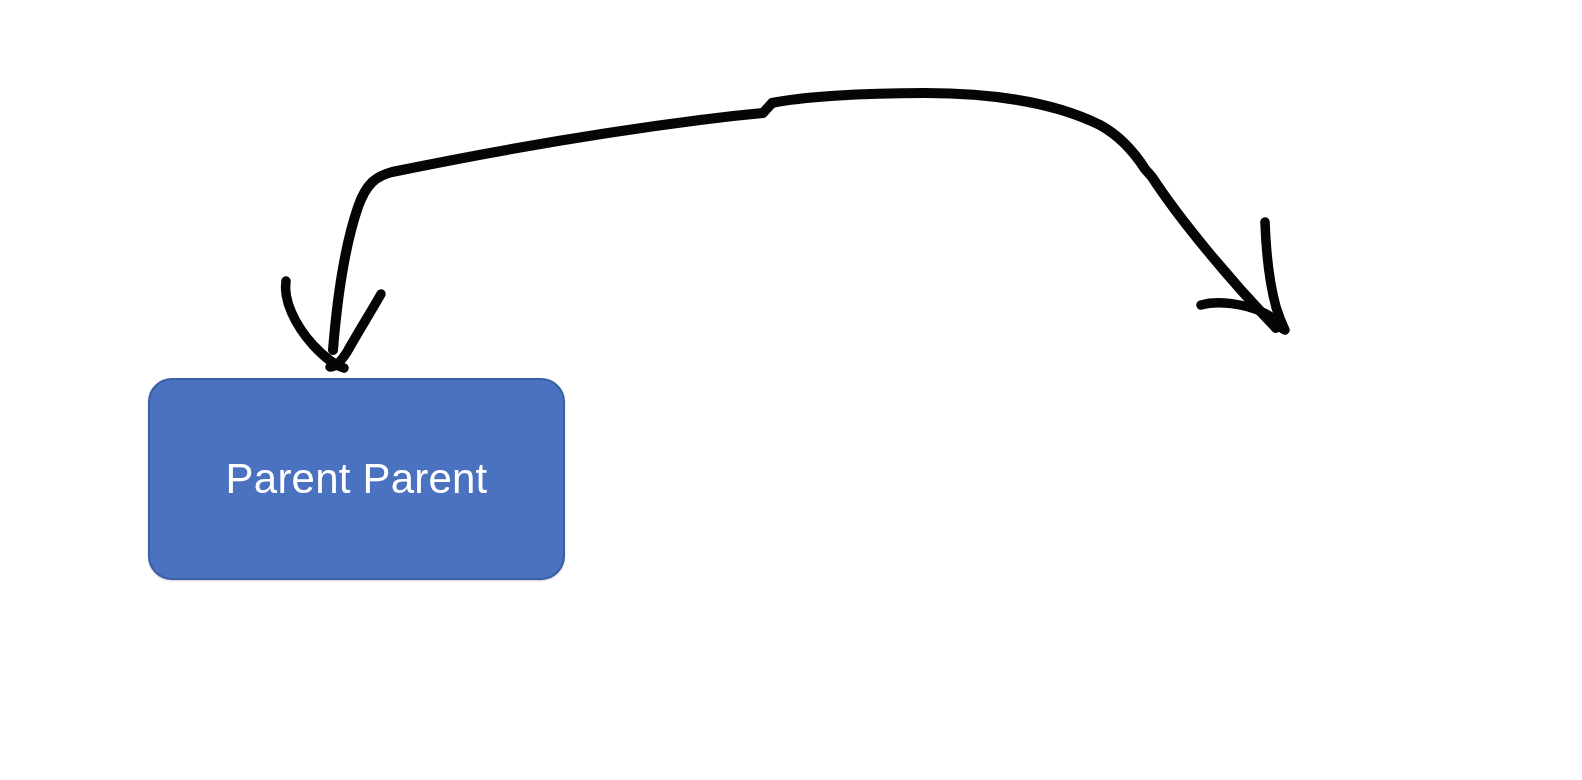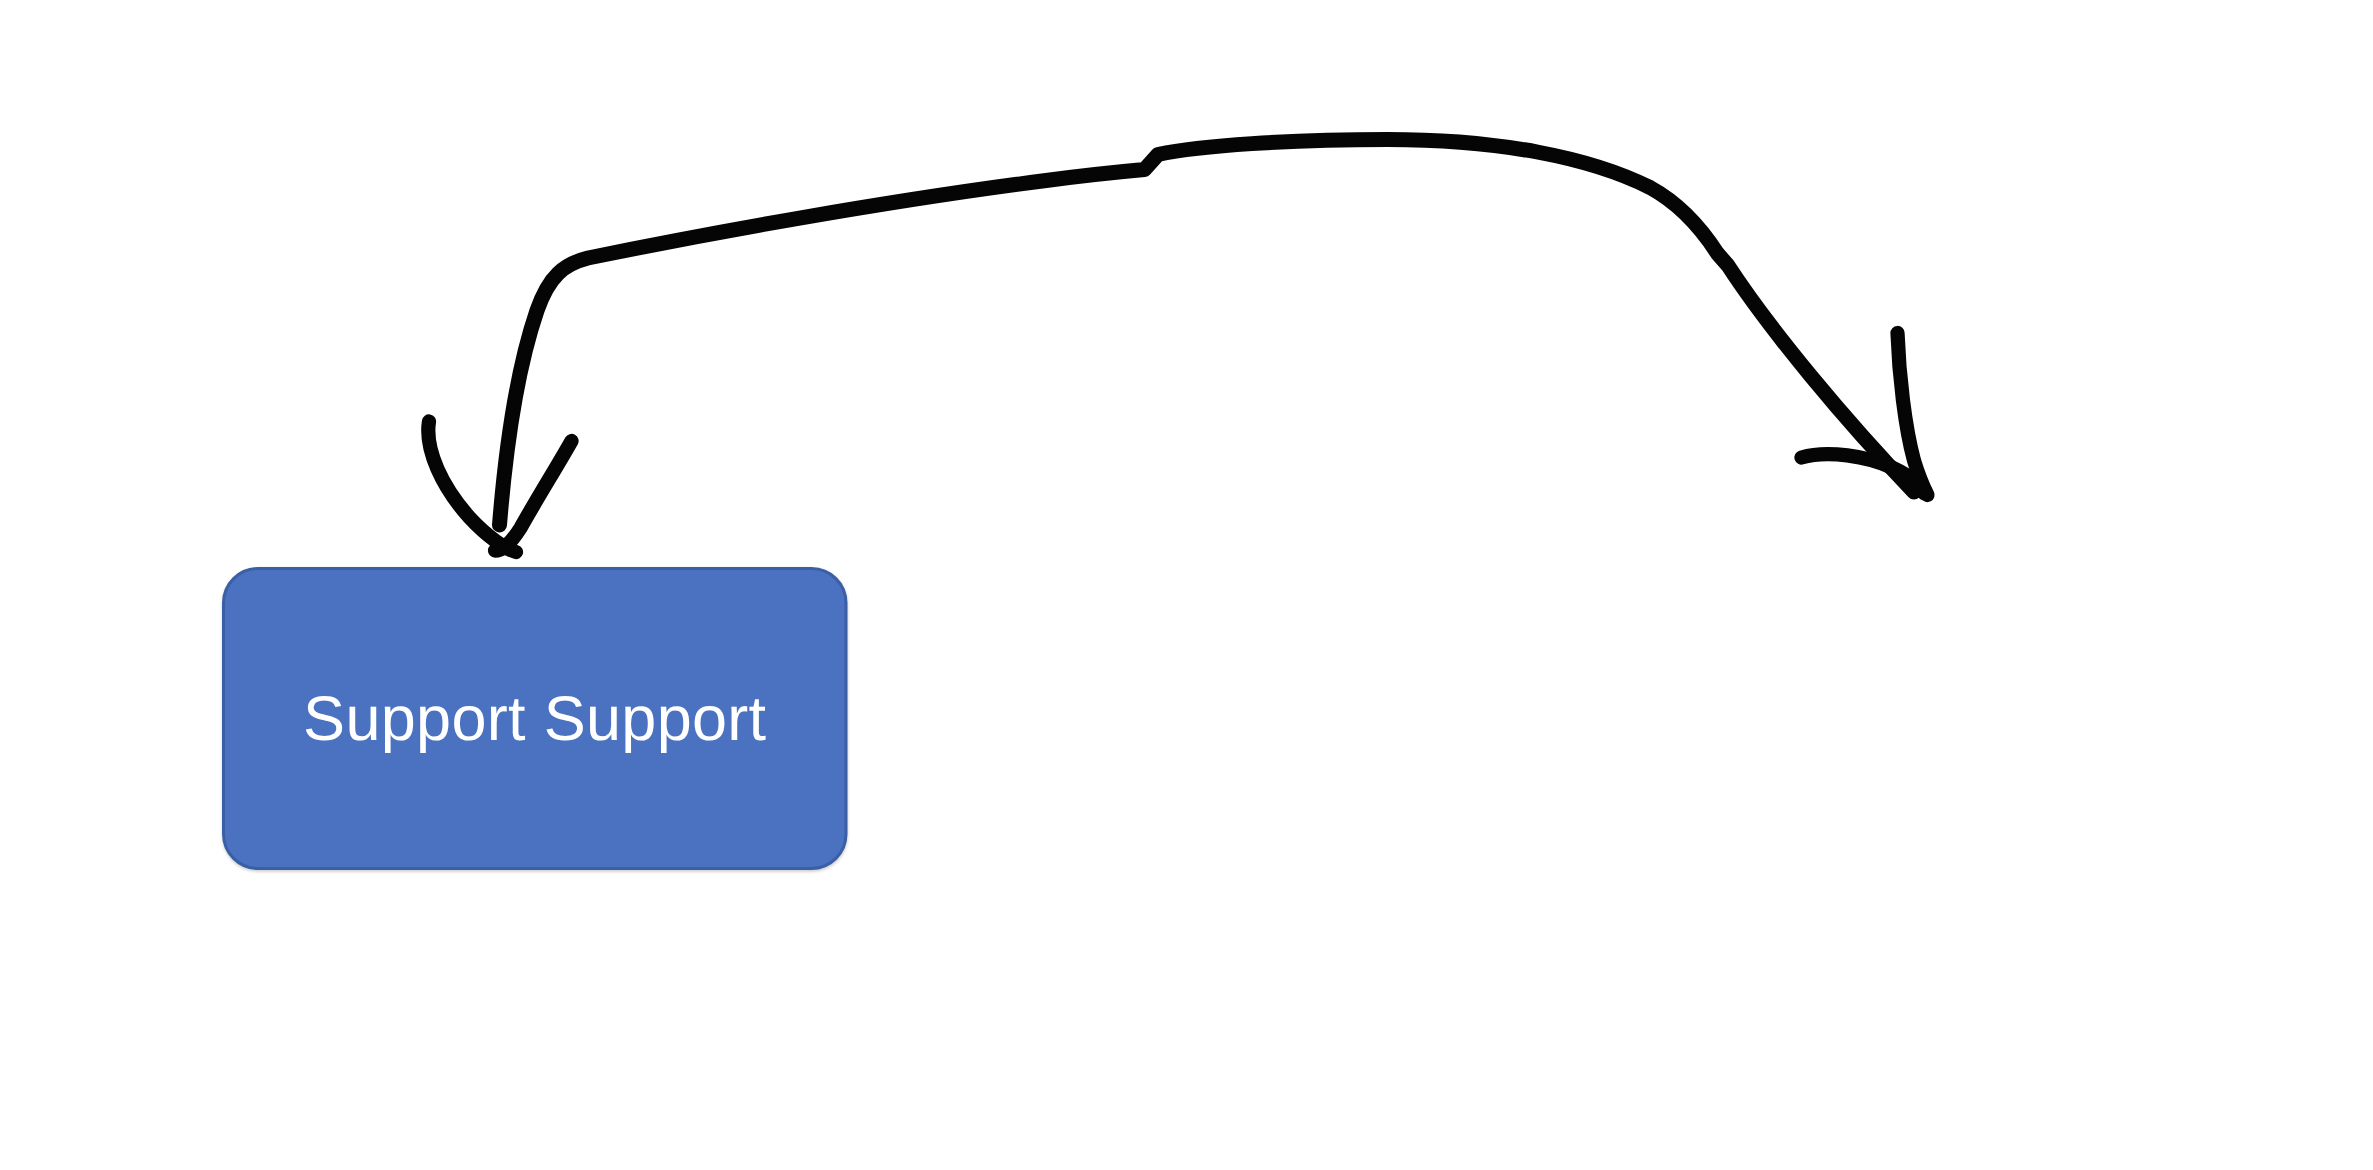--- a/index.html
+++ b/index.html
@@ -97,16 +97,16 @@
 
     <path class="ink-thin" d="M 1265,222
              C 1266,250 1270,285 1276,307
              C 1280,320 1283,326 1285,330"></path>
 
     <path class="ink-thin" d="M 1201,305
              C 1218,300 1245,304 1262,312
              C 1275,318 1282,325 1283,329"></path>
   </svg>
 
-  <div class="node-box" id="node-parent-support">Support Support</div>
+  <div class="node-box" id="node-parent-support">Parent Parent</div>
 
 
 </div>
 
 </body></html>

